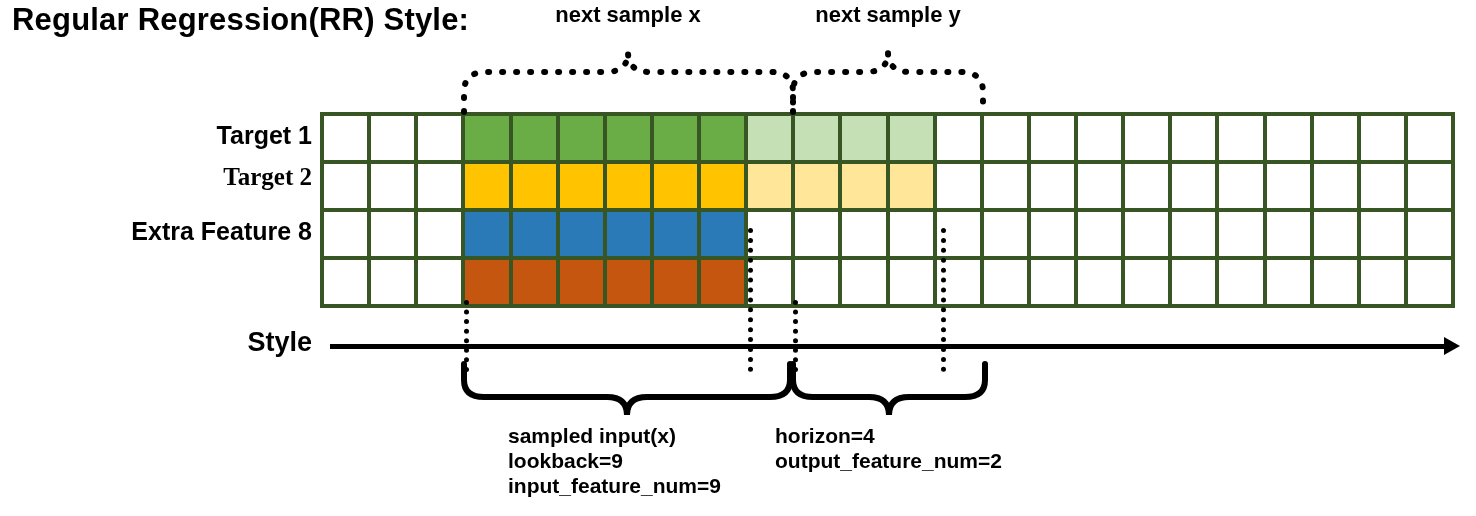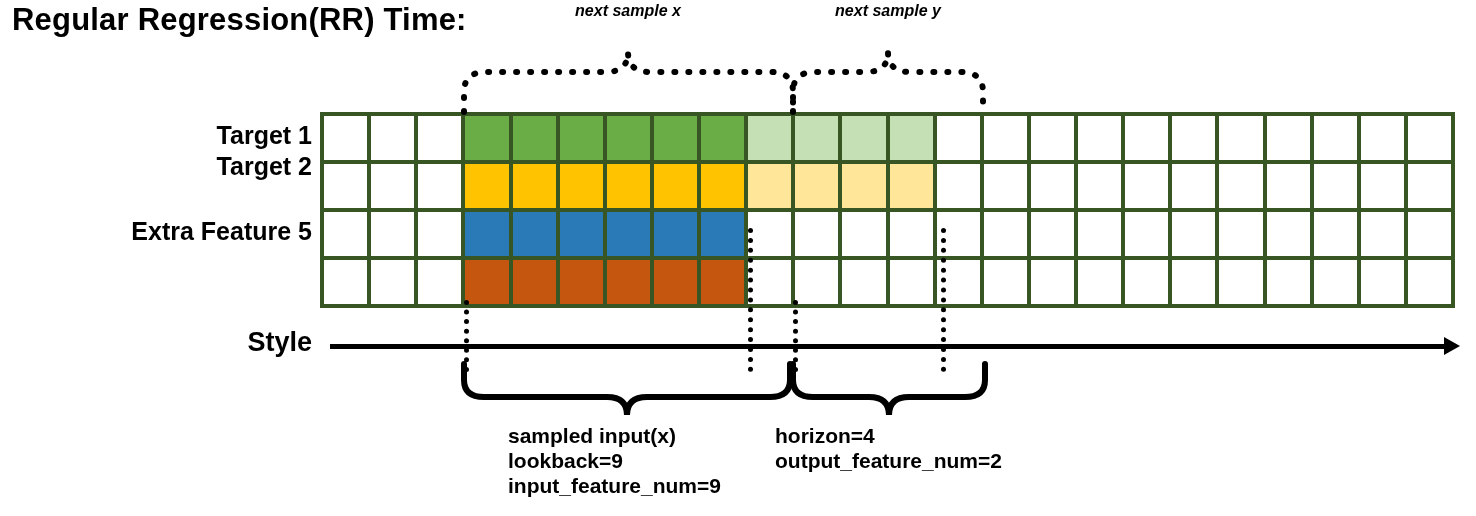--- a/index.html
+++ b/index.html
@@ -28,32 +28,32 @@
   #time-axis .head{position:absolute;right:0;top:-7px;width:0;height:0;
         border-top:9px solid transparent;border-bottom:9px solid transparent;border-left:16px solid #000;}
 
   
   .vdot{width:0;border-left:5px dotted #000;}
 
   
   svg.overlay{position:absolute;left:0;top:0;width:1476px;height:516px;pointer-events:none;}
 
   
-  .top-cap{font-size:16px;font-style:italic;font-weight:600;text-align:center;white-space:nowrap;}
+  .top-cap{font-size:22px;font-weight:600;text-align:center;white-space:nowrap;}
   .bot-cap{font-size:21px;font-weight:600;line-height:25px;white-space:nowrap;}
 </style>
 </head>
 <body>
 
-<div class="abs" id="title">Regular Regression(RR) Time:</div>
+<div class="abs" id="title">Regular Regression(RR) Style:</div>
 
 <div class="abs" id="labels">
   <div class="abs row-label" style="top:0px;">Target 1</div>
-  <div class="abs row-label" style="top:31px;">Target 2</div>
-  <div class="abs row-label" style="top:96px;">Extra Feature 5</div>
+  <div class="abs row-label" style="top:41px;font-family:Liberation Serif, serif;">Target 2</div>
+  <div class="abs row-label" style="top:96px;">Extra Feature 8</div>
 </div>
 
 <div class="abs" id="grid" style="background: rgb(55, 86, 35);">
     <div class="cell" style="background: rgb(255, 255, 255);"></div>
     <div class="cell" style="background: rgb(255, 255, 255);"></div>
     <div class="cell" style="background: rgb(255, 255, 255);"></div>
     <div class="cell" style="background: rgb(106, 172, 70);"></div>
     <div class="cell" style="background: rgb(106, 172, 70);"></div>
     <div class="cell" style="background: rgb(106, 172, 70);"></div>
     <div class="cell" style="background: rgb(106, 172, 70);"></div>

